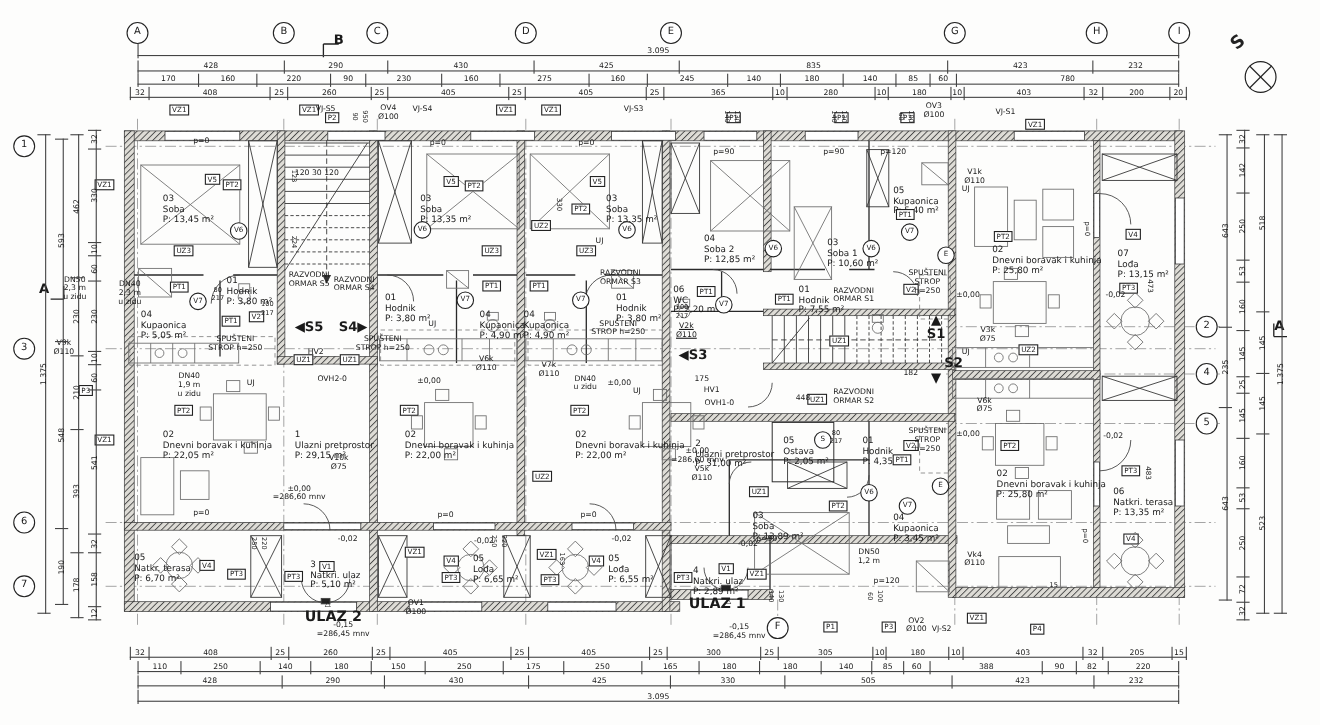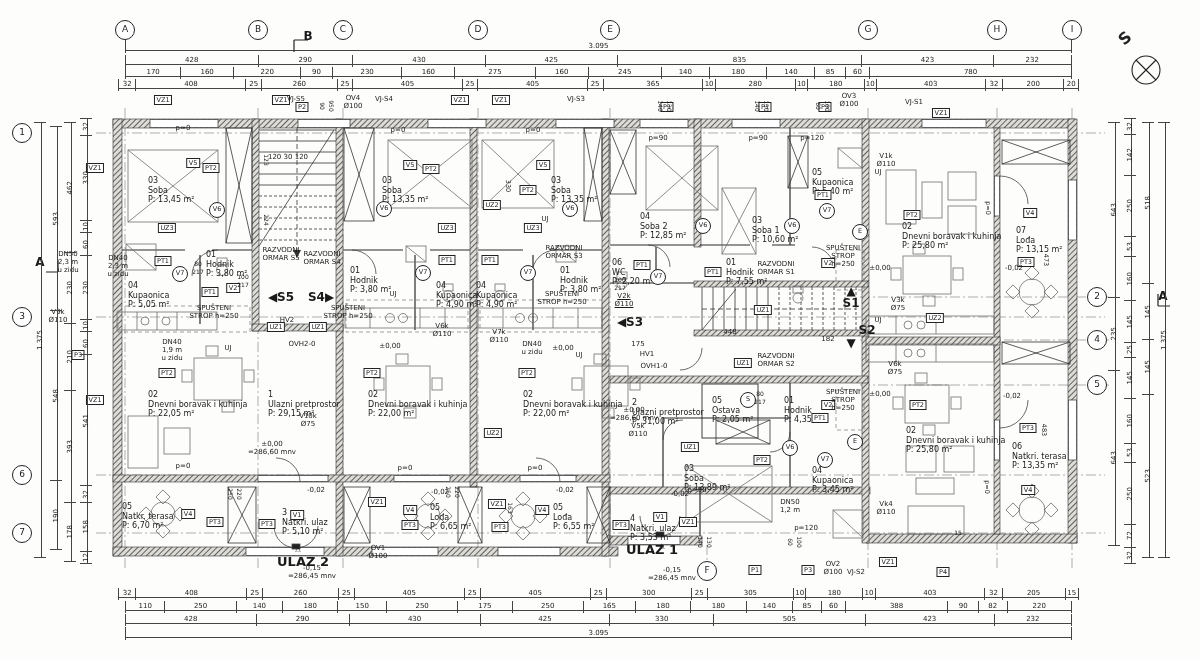--- a/index.html
+++ b/index.html
@@ -631,21 +631,21 @@
       <div class="rarea">P: 13,89 m²</div>
     </div>
       <div class="room" style="left: 812px; top: 466px;">
       <div class="rnum">04</div>
       <div class="rname">Kupaonica</div>
       <div class="rarea">P: 3,45 m²</div>
     </div>
       <div class="room" style="left: 630px; top: 514px;">
       <div class="rnum">4</div>
       <div class="rname">Natkri. ulaz</div>
-      <div class="rarea">P: 3,53 m²</div>
+      <div class="rarea">P: 2,89 m²</div>
     </div>
       <div class="room" style="left: 902px; top: 222px;">
       <div class="rnum">02</div>
       <div class="rname">Dnevni boravak i kuhinja</div>
       <div class="rarea">P: 25,80 m²</div>
     </div>
       <div class="room" style="left: 1016px; top: 226px;">
       <div class="rnum">07</div>
       <div class="rname">Lođa</div>
       <div class="rarea">P: 13,15 m²</div>
@@ -852,21 +852,21 @@
       <span class="txt" style="left: 843px; top: 400px;">SPUŠTENI
 STROP
 h=250</span>
       <span class="txt" style="left: 228px; top: 348px;">UJ</span>
       <span class="txt" style="left: 393px; top: 294px;">UJ</span>
       <span class="txt" style="left: 545px; top: 219px;">UJ</span>
       <span class="txt" style="left: 579px; top: 355px;">UJ</span>
       <span class="txt" style="left: 878px; top: 172px;">UJ</span>
       <span class="txt" style="left: 878px; top: 320px;">UJ</span>
       <span class="txt" style="left: 638px; top: 344px;">175</span>
-      <span class="txt" style="left: 730px; top: 332px;">448</span>
+      <span class="txt" style="left: 730px; top: 362px;">448</span>
       <span class="txt" style="left: 828px; top: 339px;">182</span>
       <span class="txt" style="left: 288px; top: 157px;">120  30  120</span>
       <span class="txt" style="left: 243px; top: 281px; font-size: 6px;">100
 217</span>
       <span class="txt" style="left: 620px; top: 284px; font-size: 6px;">100
 217</span>
       <span class="txt" style="left: 760px; top: 398px; font-size: 6px;">80
 217</span>
       <span class="txt" style="left: 198px; top: 268px; font-size: 6px;">80
 217</span>

